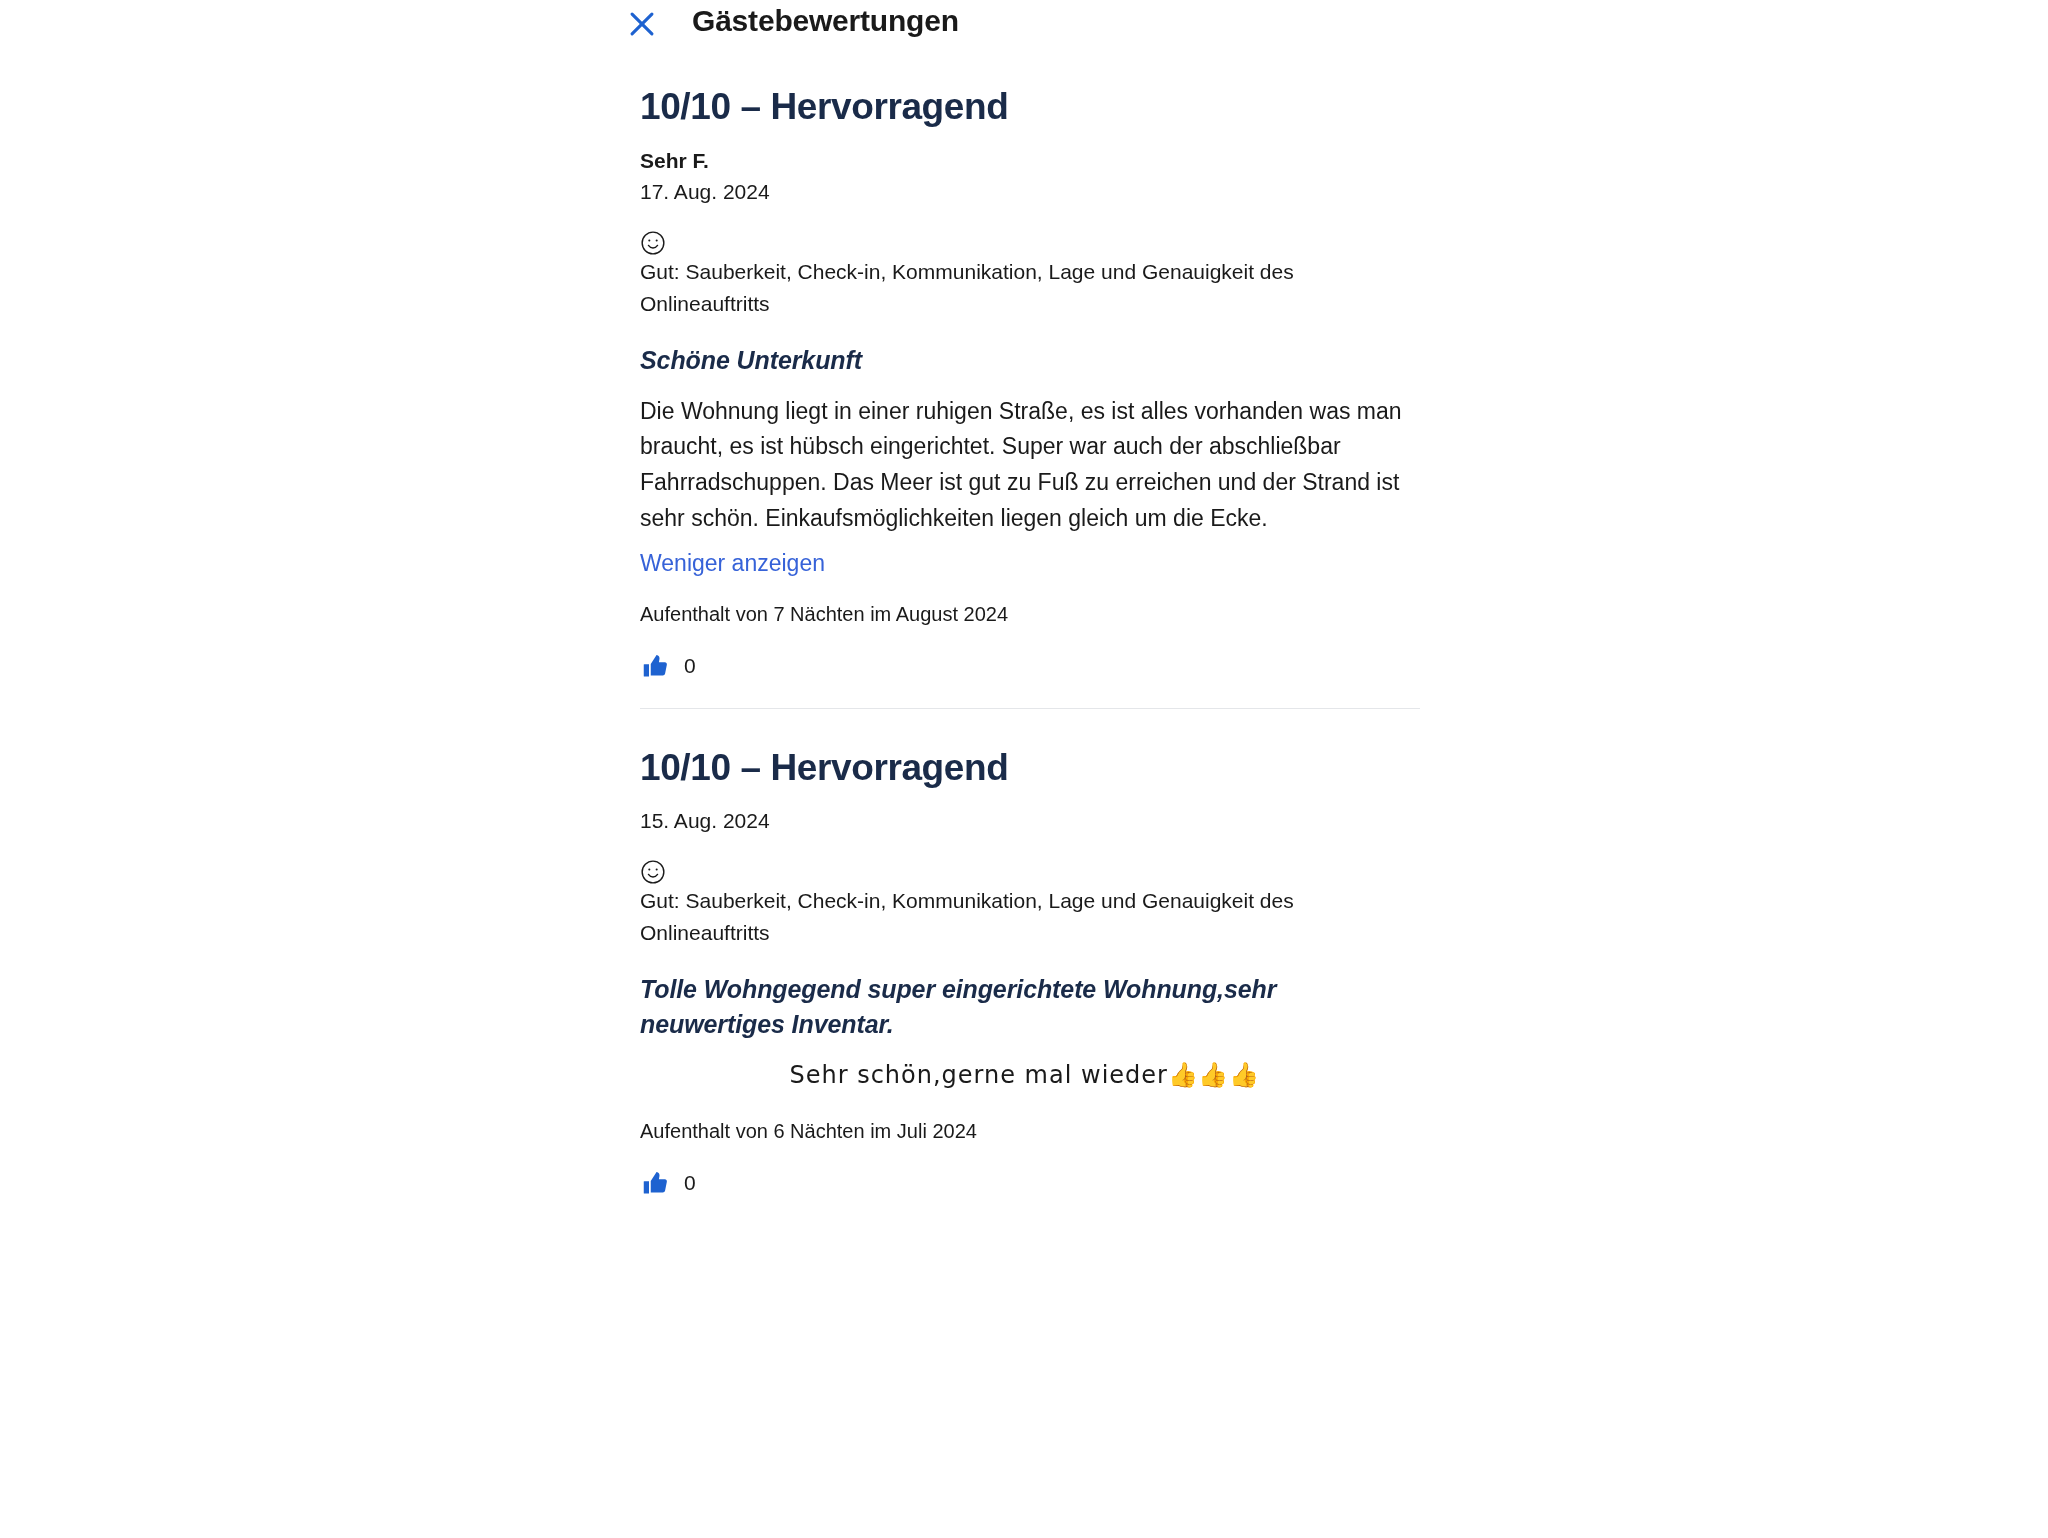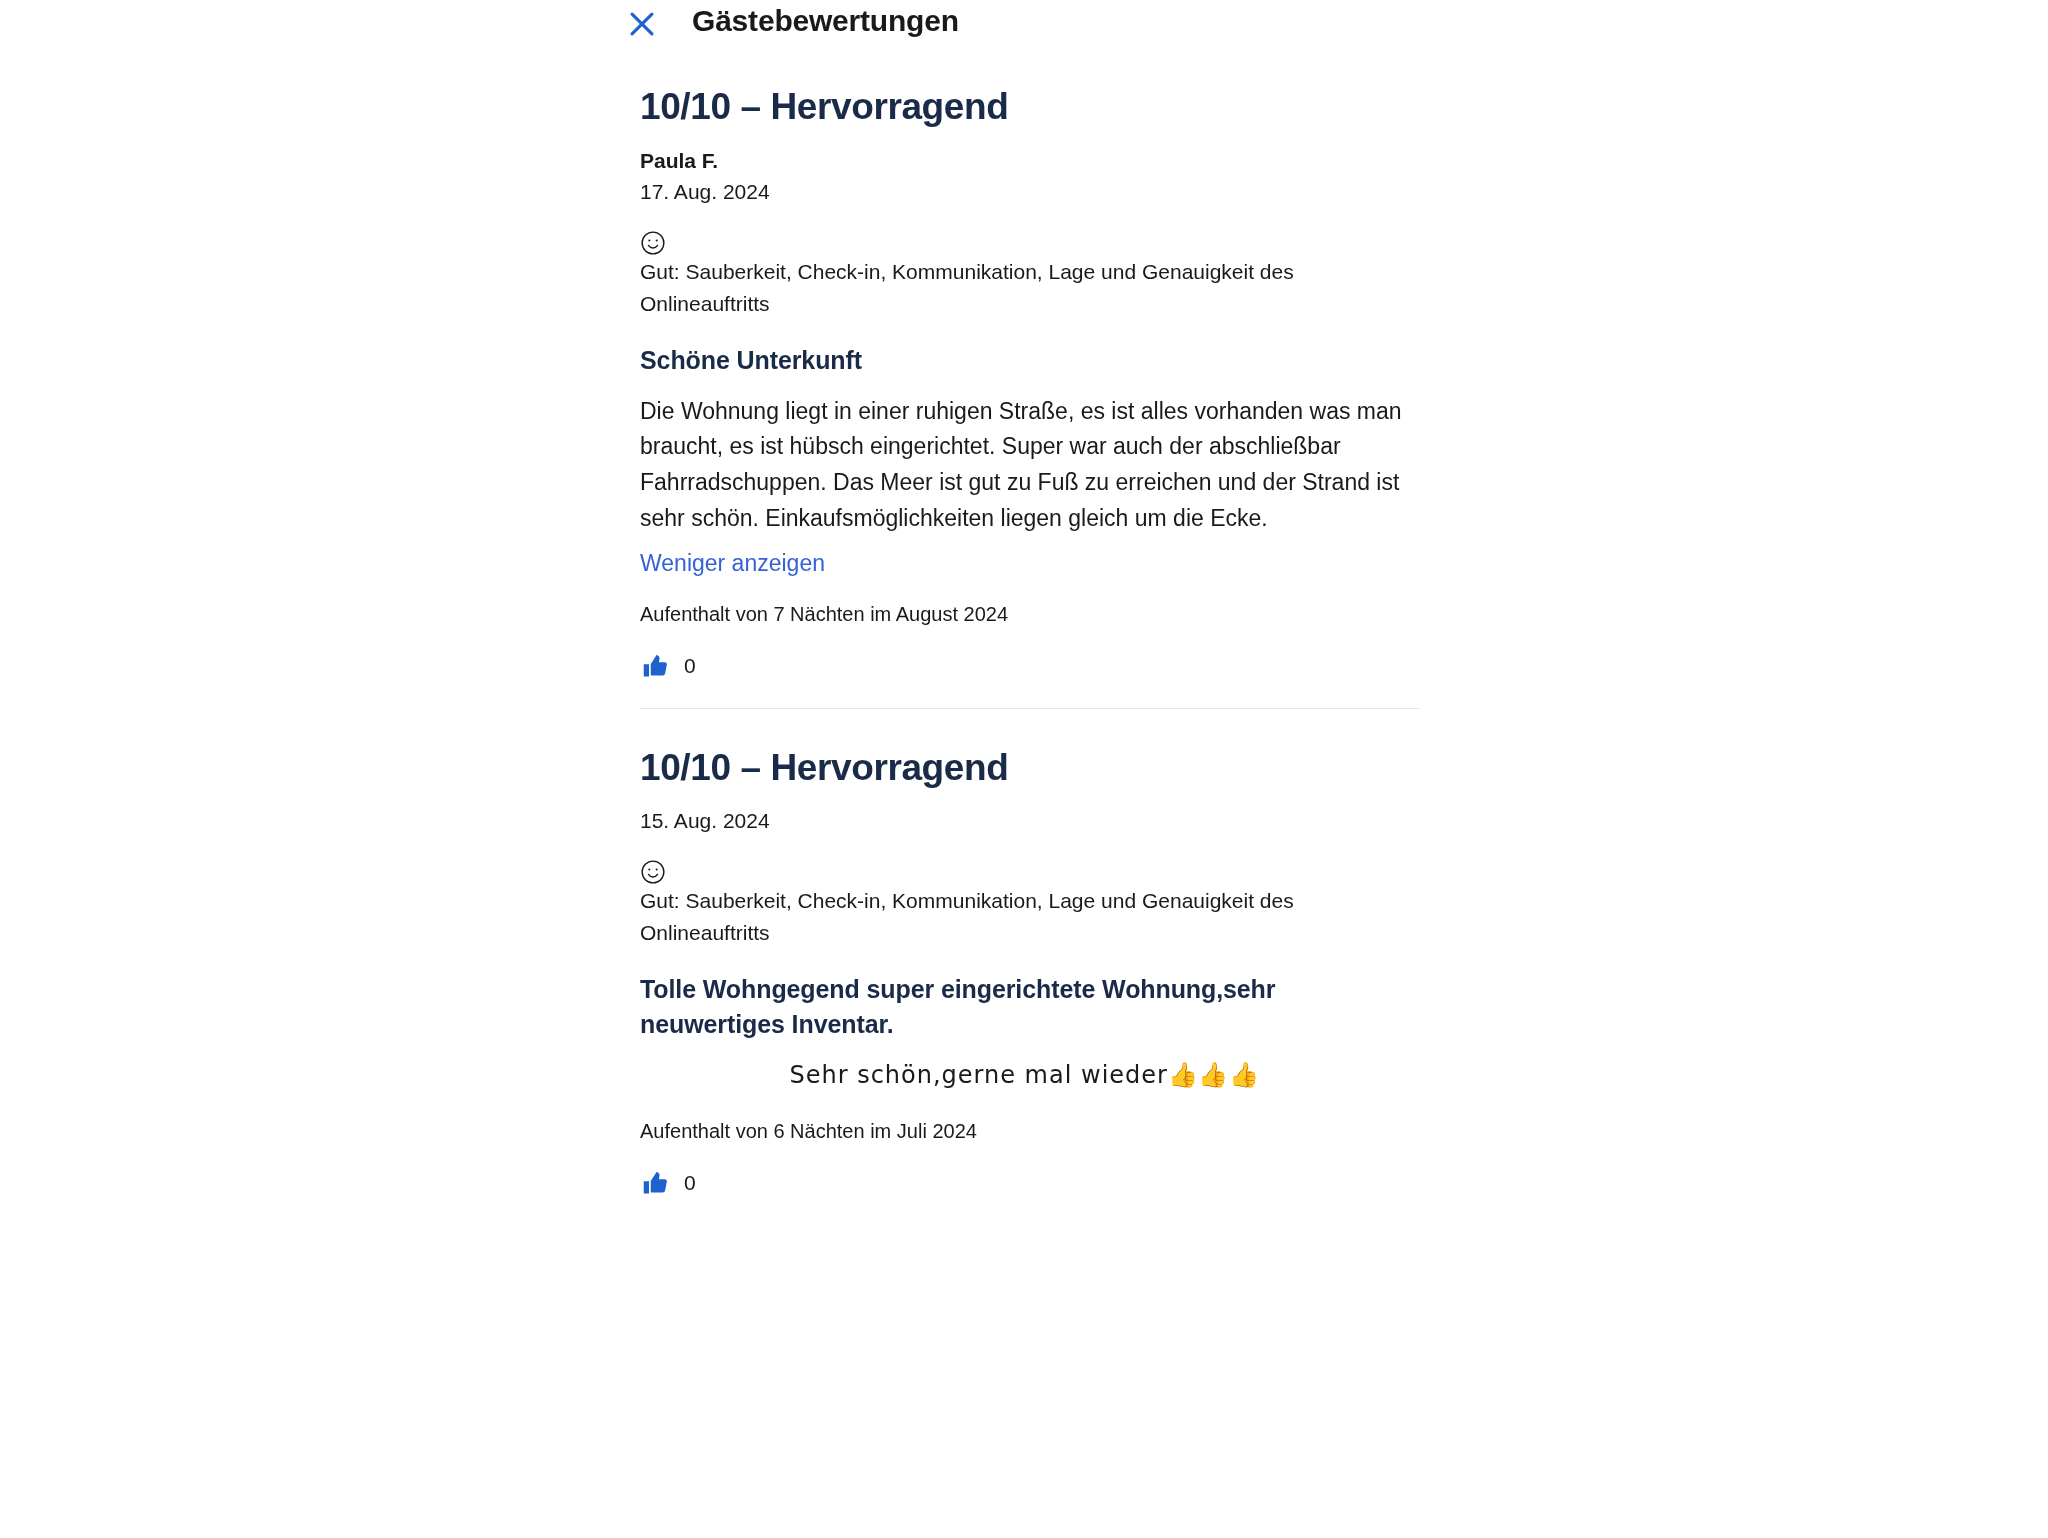--- a/index.html
+++ b/index.html
@@ -111,20 +111,21 @@
     text-indent: 0;
   }
 
   .review-title {
     font-size: 25px;
     font-weight: 700;
     color: #1a2b49;
     margin: 24px 0 0 0;
     line-height: 1.38;
     letter-spacing: -0.1px;
+    font-style: italic;
   }
 
   .review-body {
     font-size: 23px;
     line-height: 1.55;
     color: #1a1a1a;
     margin: 16px 0 0 0;
     max-width: 770px;
   }
 
@@ -191,21 +192,21 @@
         <line x1="19" y1="5" x2="5" y2="19"></line>
       </svg>
     </button>
     <div class="header-title">Gästebewertungen</div>
   </div>
 
   <div class="content">
 
     <div class="review">
       <h2 class="rating">10/10 – Hervorragend</h2>
-      <div class="reviewer">Paula F.</div>
+      <div class="reviewer">Sehr F.</div>
       <div class="review-date">17. Aug. 2024</div>
 
       <div class="good-row">
         <span class="smiley">
           <svg width="26" height="26" viewBox="0 0 24 24" fill="none" stroke="#1a1a1a" stroke-width="1.3">
             <circle cx="12" cy="12" r="10"></circle>
             <circle cx="8.6" cy="9.7" r="0.95" fill="#1a1a1a" stroke="none"></circle>
             <circle cx="15.4" cy="9.7" r="0.95" fill="#1a1a1a" stroke="none"></circle>
             <path d="M7.8 14.2c1.1 1.6 2.6 2.4 4.2 2.4s3.1-.8 4.2-2.4" stroke-linecap="round"></path>
           </svg>

